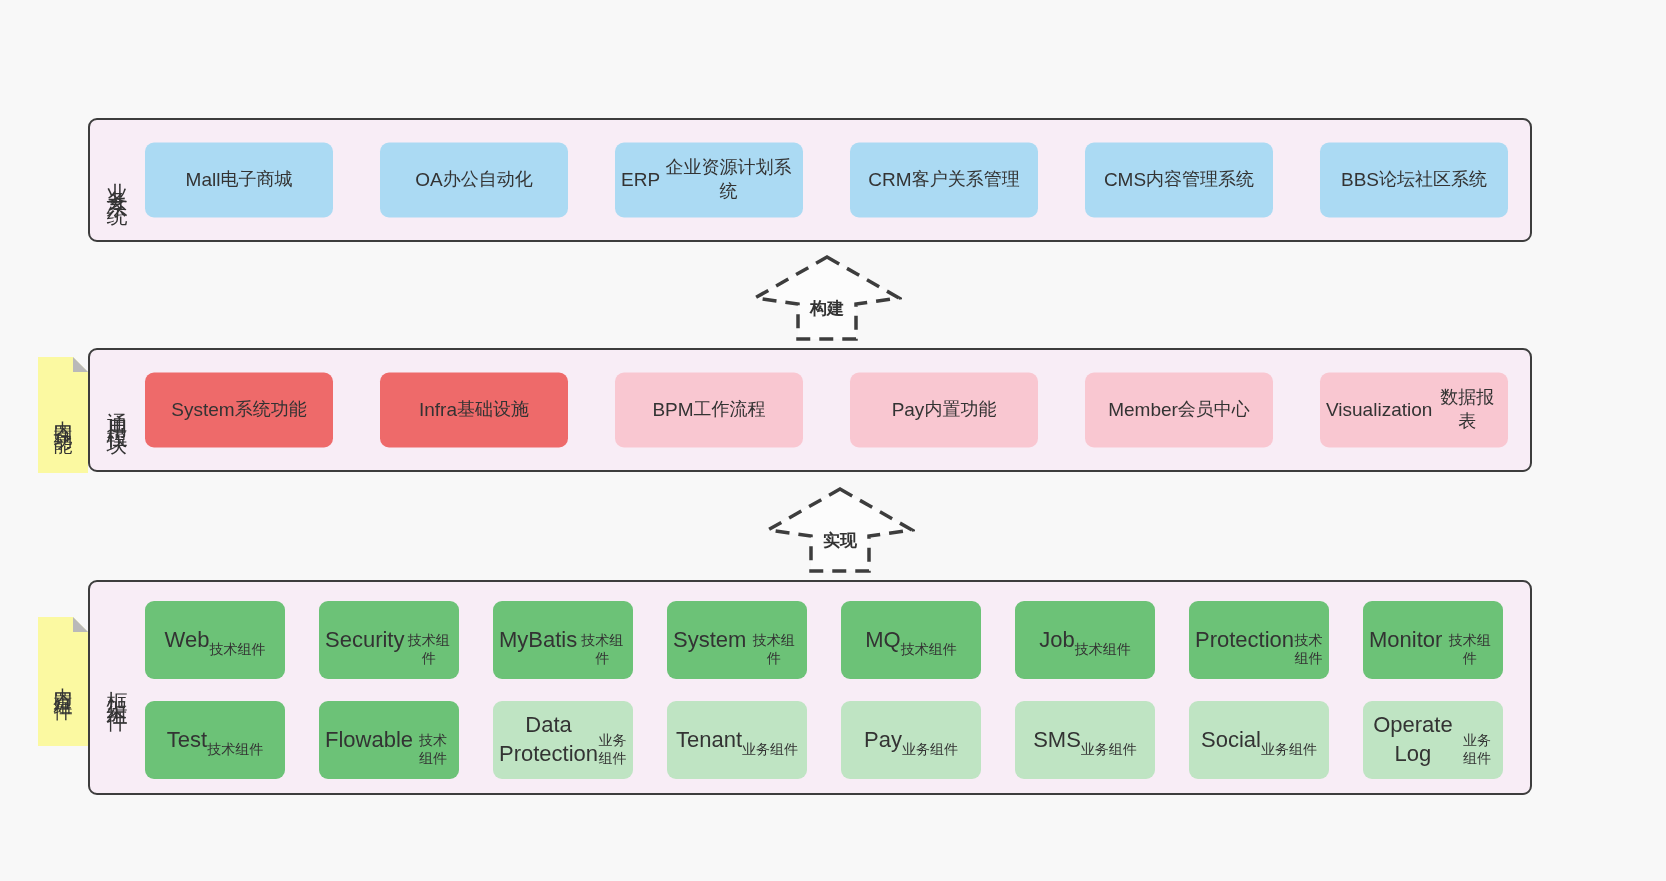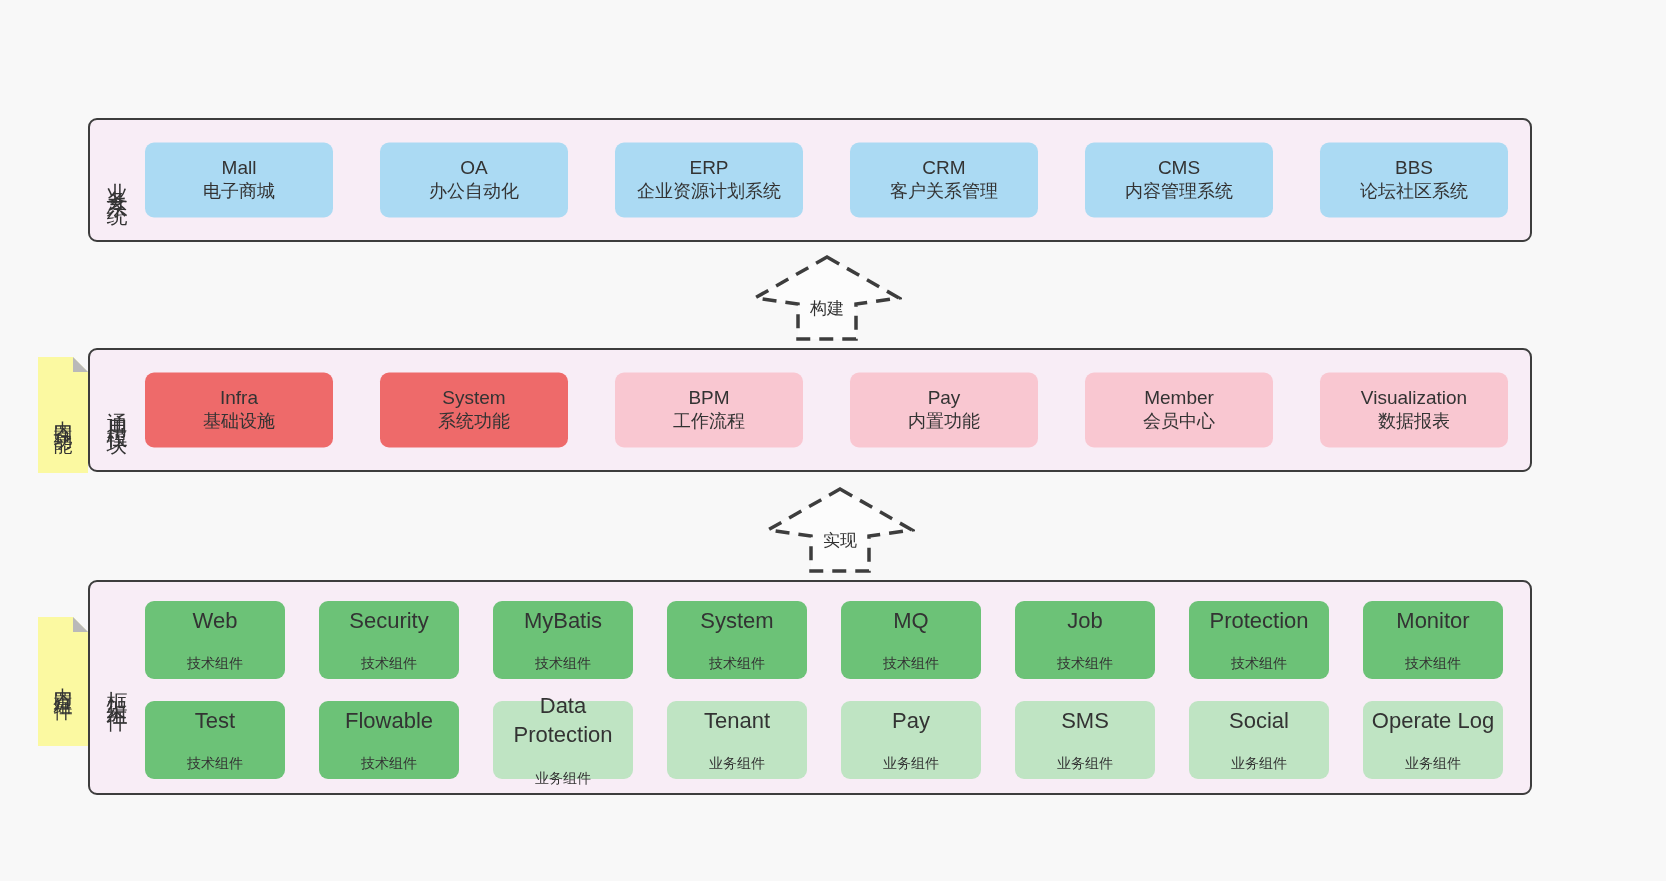--- a/index.html
+++ b/index.html
@@ -31,21 +31,21 @@
   .box-grid{
     position:absolute;left:55px;top:50%;transform:translateY(-50%);
     display:flex;gap:47px;
   }
   .box-grid-stack{
     position:absolute;left:55px;top:19px;transform:none;
     display:flex;flex-direction:column;gap:22px;
   }
   .row8{display:flex;gap:34px;}
   .box{
-    border-radius:9px;display:flex;flex-direction:column;
+    border-radius:9px;display:flex;flex-direction:row;
     justify-content:center;align-items:center;text-align:center;
     padding:20px 6px;line-height:1.3;
   }
   .box-lg{width:188px;height:75px;}
   .box-sm{width:140px;height:78px;}
   .box-title{font-size:19px;}
   .box-sub{font-size:18px;font-family:Liberation Mono, monospace;}
   .box-sm .box-title{font-size:22px;}
   .box-sm .box-sub{font-size:14px;margin-top:20px;}
   .blue{background:var(--blue);}
@@ -64,21 +64,21 @@
     border-top:15px solid var(--page-bg);border-left:15px solid transparent;
   }
   .sticky::after{
     content:"";position:absolute;top:0;right:0;width:0;height:0;
     border-bottom:15px solid var(--sticky-fold);border-right:15px solid transparent;
   }
   .sticky-label{
     writing-mode:vertical-rl;text-orientation:upright;
     font-size:19px;letter-spacing:5px;color:var(--text);white-space:nowrap;
   }
-  .arrow{position:absolute;width:150px;height:88px;}
+  .arrow{position:absolute;width:150px;height:88px;font-weight:bold;}
   .arrow-build{left:752px;top:254px;}
   .arrow-implement{left:765px;top:486px;}
   .arrow svg{display:block;width:100%;height:100%;}
   .arrow polygon{
     fill:#fcfcfc;stroke:var(--band-border);stroke-width:3.5;
     stroke-dasharray:14 9;stroke-linejoin:miter;
   }
   .arrow text{
     font-size:17px;fill:var(--text);
     font-family:"Liberation Sans","DejaVu Sans",sans-serif;
@@ -126,26 +126,26 @@
     </svg>
   </div>
 
   <div class="sticky sticky-modules">
     <div class="sticky-label">内置功能</div>
   </div>
   <section class="band band-modules">
     <div class="band-label">通用模块</div>
     <div class="box-grid">
       <div class="box box-lg red">
+        <div class="box-title">System</div>
+        <div class="box-sub">系统功能</div>
+      </div>
+      <div class="box box-lg red">
         <div class="box-title">Infra</div>
         <div class="box-sub">基础设施</div>
-      </div>
-      <div class="box box-lg red">
-        <div class="box-title">System</div>
-        <div class="box-sub">系统功能</div>
       </div>
       <div class="box box-lg pink">
         <div class="box-title">BPM</div>
         <div class="box-sub">工作流程</div>
       </div>
       <div class="box box-lg pink">
         <div class="box-title">Pay</div>
         <div class="box-sub">内置功能</div>
       </div>
       <div class="box box-lg pink">

